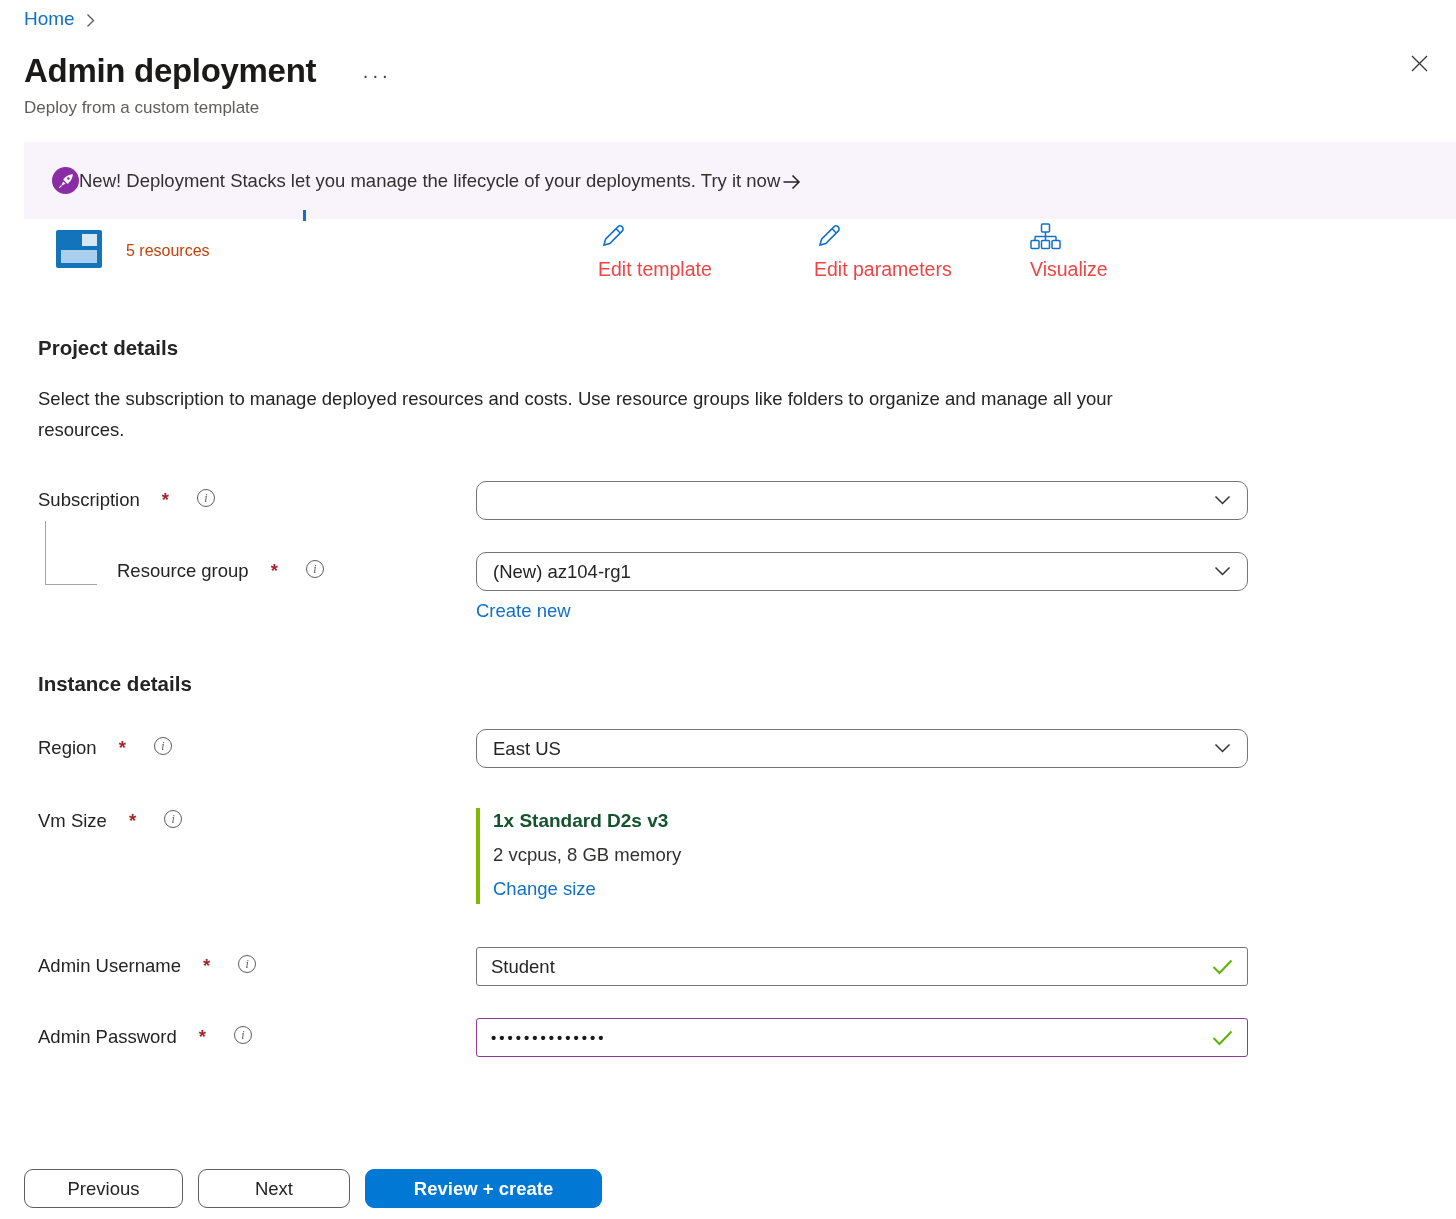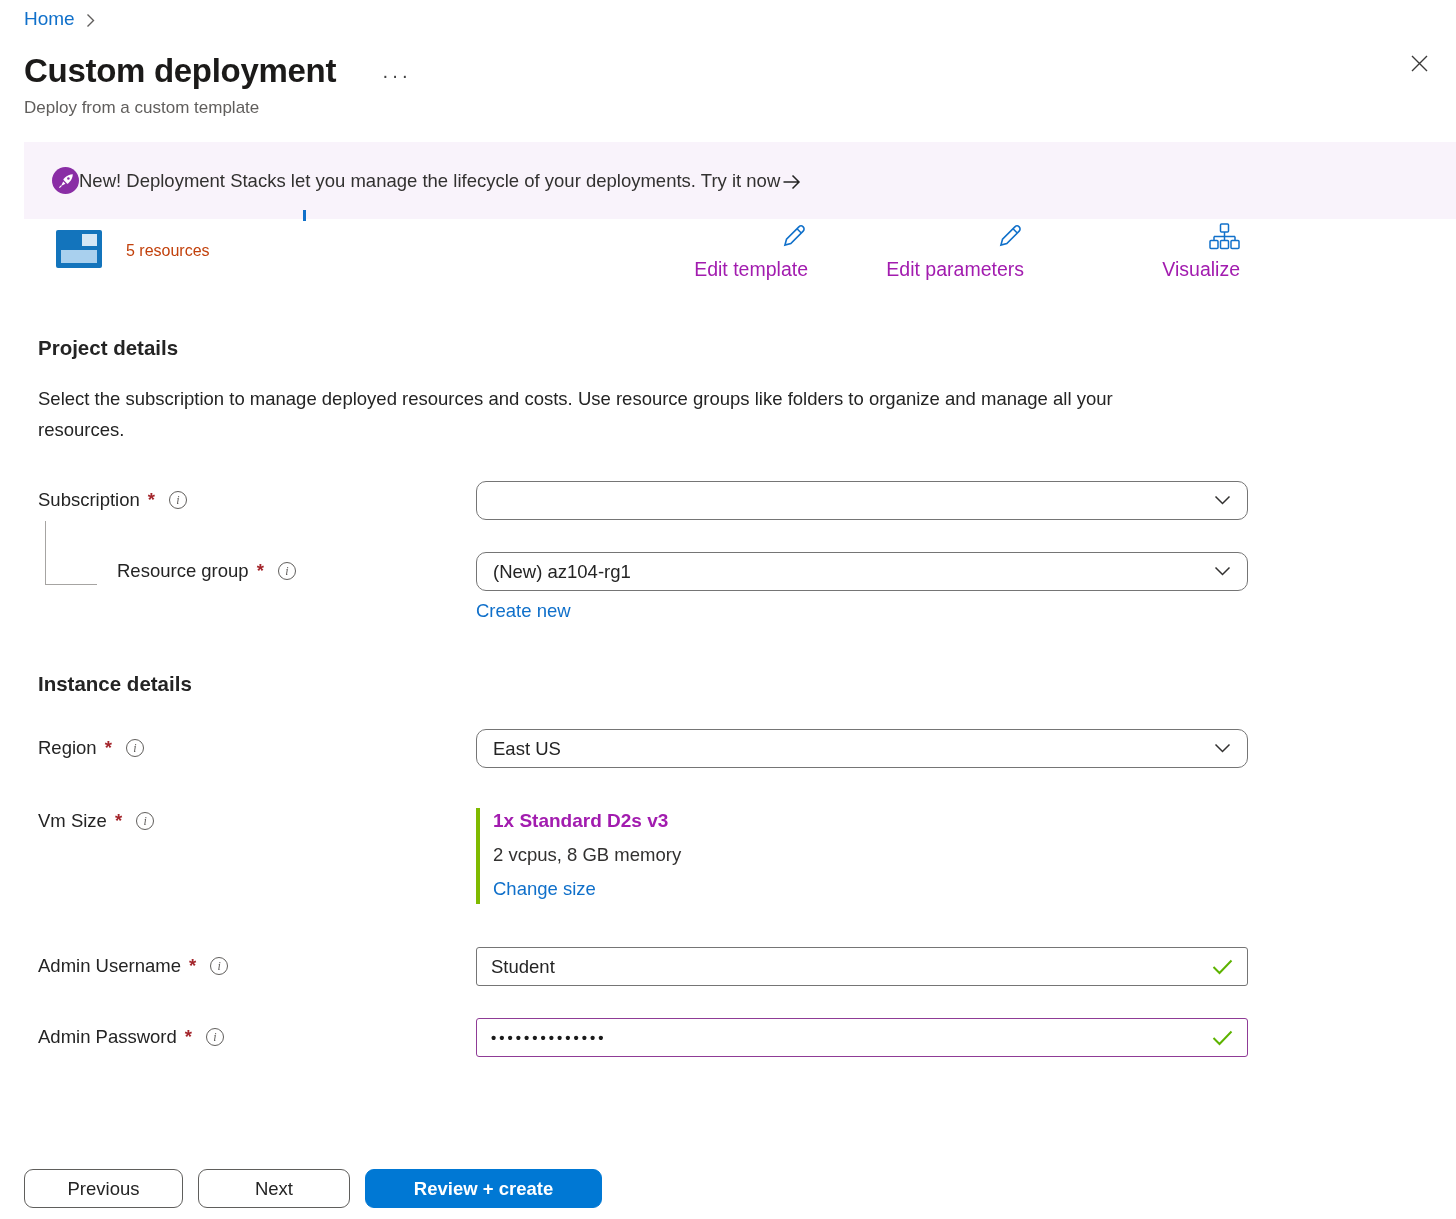--- a/index.html
+++ b/index.html
@@ -30,32 +30,32 @@
   .banner-icon { width:27px; height:27px; border-radius:50%; background:#8a2da5;
     display:flex; align-items:center; justify-content:center; flex:0 0 auto; }
   .banner-text { font-size:18.5px; color:#323130; }
   .banner-arrow { display:inline-flex; margin-left:2px; margin-top:3px; }
 
   
   .template-bar { position:relative; height:72px; margin-top:3px; }
   .resources { position:absolute; left:56px; top:8px; display:flex; align-items:center; gap:24px; }
   .resources-text { font-size:16px; color:#c2410c; }
   .tool-link { position:absolute; top:0; width:210px; display:flex; flex-direction:column;
-    align-items:flex-end; gap:3px; color:#a21caf; cursor:pointer; }
+    align-items:flex-start; gap:3px; color:#ef4444; cursor:pointer; }
   .tool-link .lbl { font-size:19.5px; }
   .tool-link.t1 { left:598px; } .tool-link.t2 { left:814px; } .tool-link.t3 { left:1030px; }
   .artifact { position:absolute; left:303px; top:-12px; width:3px; height:11px; background:#1070ca; }
 
   
   .section-heading { margin:42px 0 0 38px; font-size:20.5px; font-weight:700; color:#242424; }
   .section-desc { margin:23px 0 0 38px; font-size:18.5px; line-height:31px; color:#242424; max-width:1150px; }
 
   
   .form-row { display:grid; grid-template-columns:438px 772px; margin-left:38px; align-items:start; position:relative; }
-  .form-label { display:flex; align-items:center; gap:6px; font-size:18.5px; color:#242424; padding-top:8px; }
+  .form-label { display:flex; gap:20px; font-size:18.5px; color:#242424; padding-top:8px; }
   .req { color:#a4262c; font-weight:700; margin-left:2px; }
   .info-icon { width:18px; height:18px; border:1px solid #605e5c; border-radius:50%;
     display:inline-flex; align-items:center; justify-content:center;
     font-size:12px; font-family:"Liberation Serif","DejaVu Serif",serif; font-style:italic;
     color:#605e5c; margin-left:8px; cursor:default; flex:0 0 auto; }
 
   .dropdown { height:39px; border:1px solid #757575; border-radius:10px; background:#fff;
     display:flex; align-items:center; justify-content:space-between;
     padding:0 16px; cursor:pointer; }
   .dropdown .val { font-size:18.5px; color:#242424; }
@@ -73,21 +73,21 @@
   .connector { position:absolute; left:7px; top:-31px; width:52px; height:64px;
     border-left:1px solid #a6a4a2; border-bottom:1px solid #a6a4a2; }
   .rg-label { padding-left:79px; }
   .link-line { margin-top:9px; }
   .link { font-size:18.5px; color:#1070ca; text-decoration:none; cursor:pointer; }
 
   .instance-heading { margin-top:50px; }
   .row-region { margin-top:33px; }
   .row-vmsize { margin-top:40px; }
   .vm-block { border-left:4px solid #7fba00; padding:2px 0 4px 13px; }
-  .vm-title { font-size:19px; font-weight:700; color:#a21caf; }
+  .vm-title { font-size:19px; font-weight:700; color:#14532d; }
   .vm-detail { font-size:18.5px; color:#323130; margin-top:12px; }
   .vm-change { margin-top:12px; }
   .row-username { margin-top:43px; }
   .row-password { margin-top:32px; }
 
   
   .footer { position:absolute; left:24px; top:1169px; display:flex; gap:15px; }
   .btn { height:39px; border:1px solid #5f5e5c; border-radius:9px; background:#fff;
     font-size:18.5px; color:#242424; font-family:inherit; cursor:pointer; padding:0 10px; }
   .btn-previous { width:159px; } .btn-next { width:152px; }
@@ -101,21 +101,21 @@
   <div class="breadcrumb">
     <a>Home</a>
     <span class="crumb-chevron">
       <svg width="11" height="17" viewBox="0 0 11 17" fill="none">
           <path d="M2.5 2.5 L8.5 8.5 L2.5 14.5" stroke="#605e5c" stroke-width="1.4"></path>
         </svg>
     </span>
   </div>
 
   <div class="title-row">
-    <div class="page-title">Custom deployment</div>
+    <div class="page-title">Admin deployment</div>
     <div class="title-ellipsis">···</div>
     <div class="close-btn">
       <span>
         <svg width="21" height="21" viewBox="0 0 21 21" fill="none">
             <path d="M3 3 L18 18 M18 3 L3 18" stroke="#3b3a39" stroke-width="1.4"></path>
           </svg>
       </span>
     </div>
   </div>
   <div class="subtitle">Deploy from a custom template</div>

